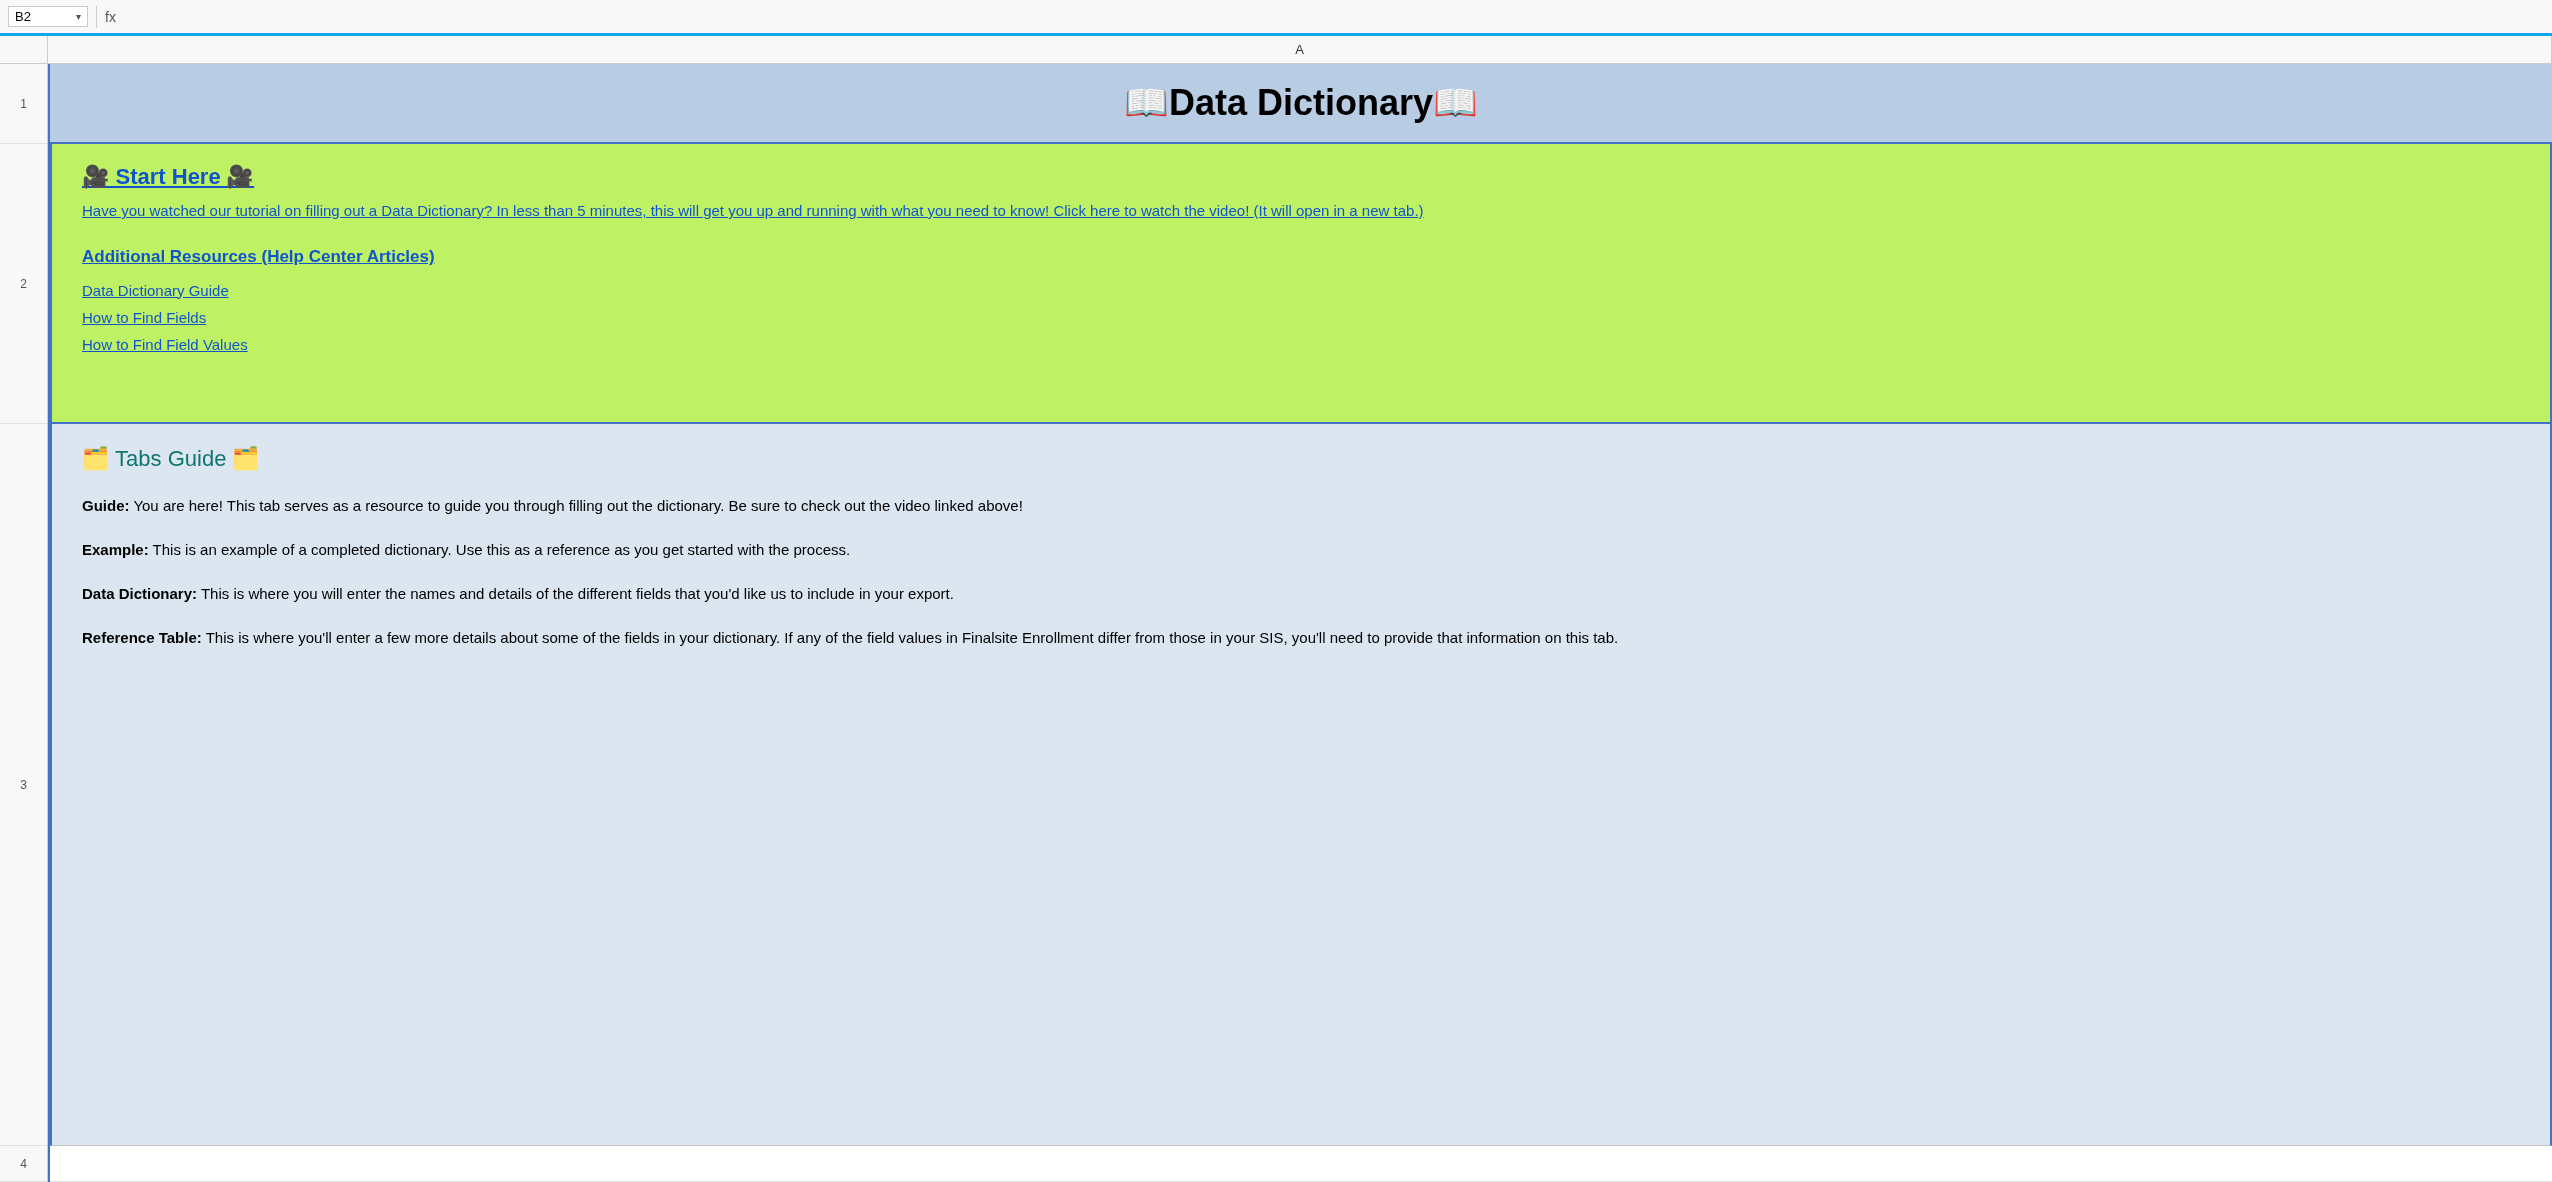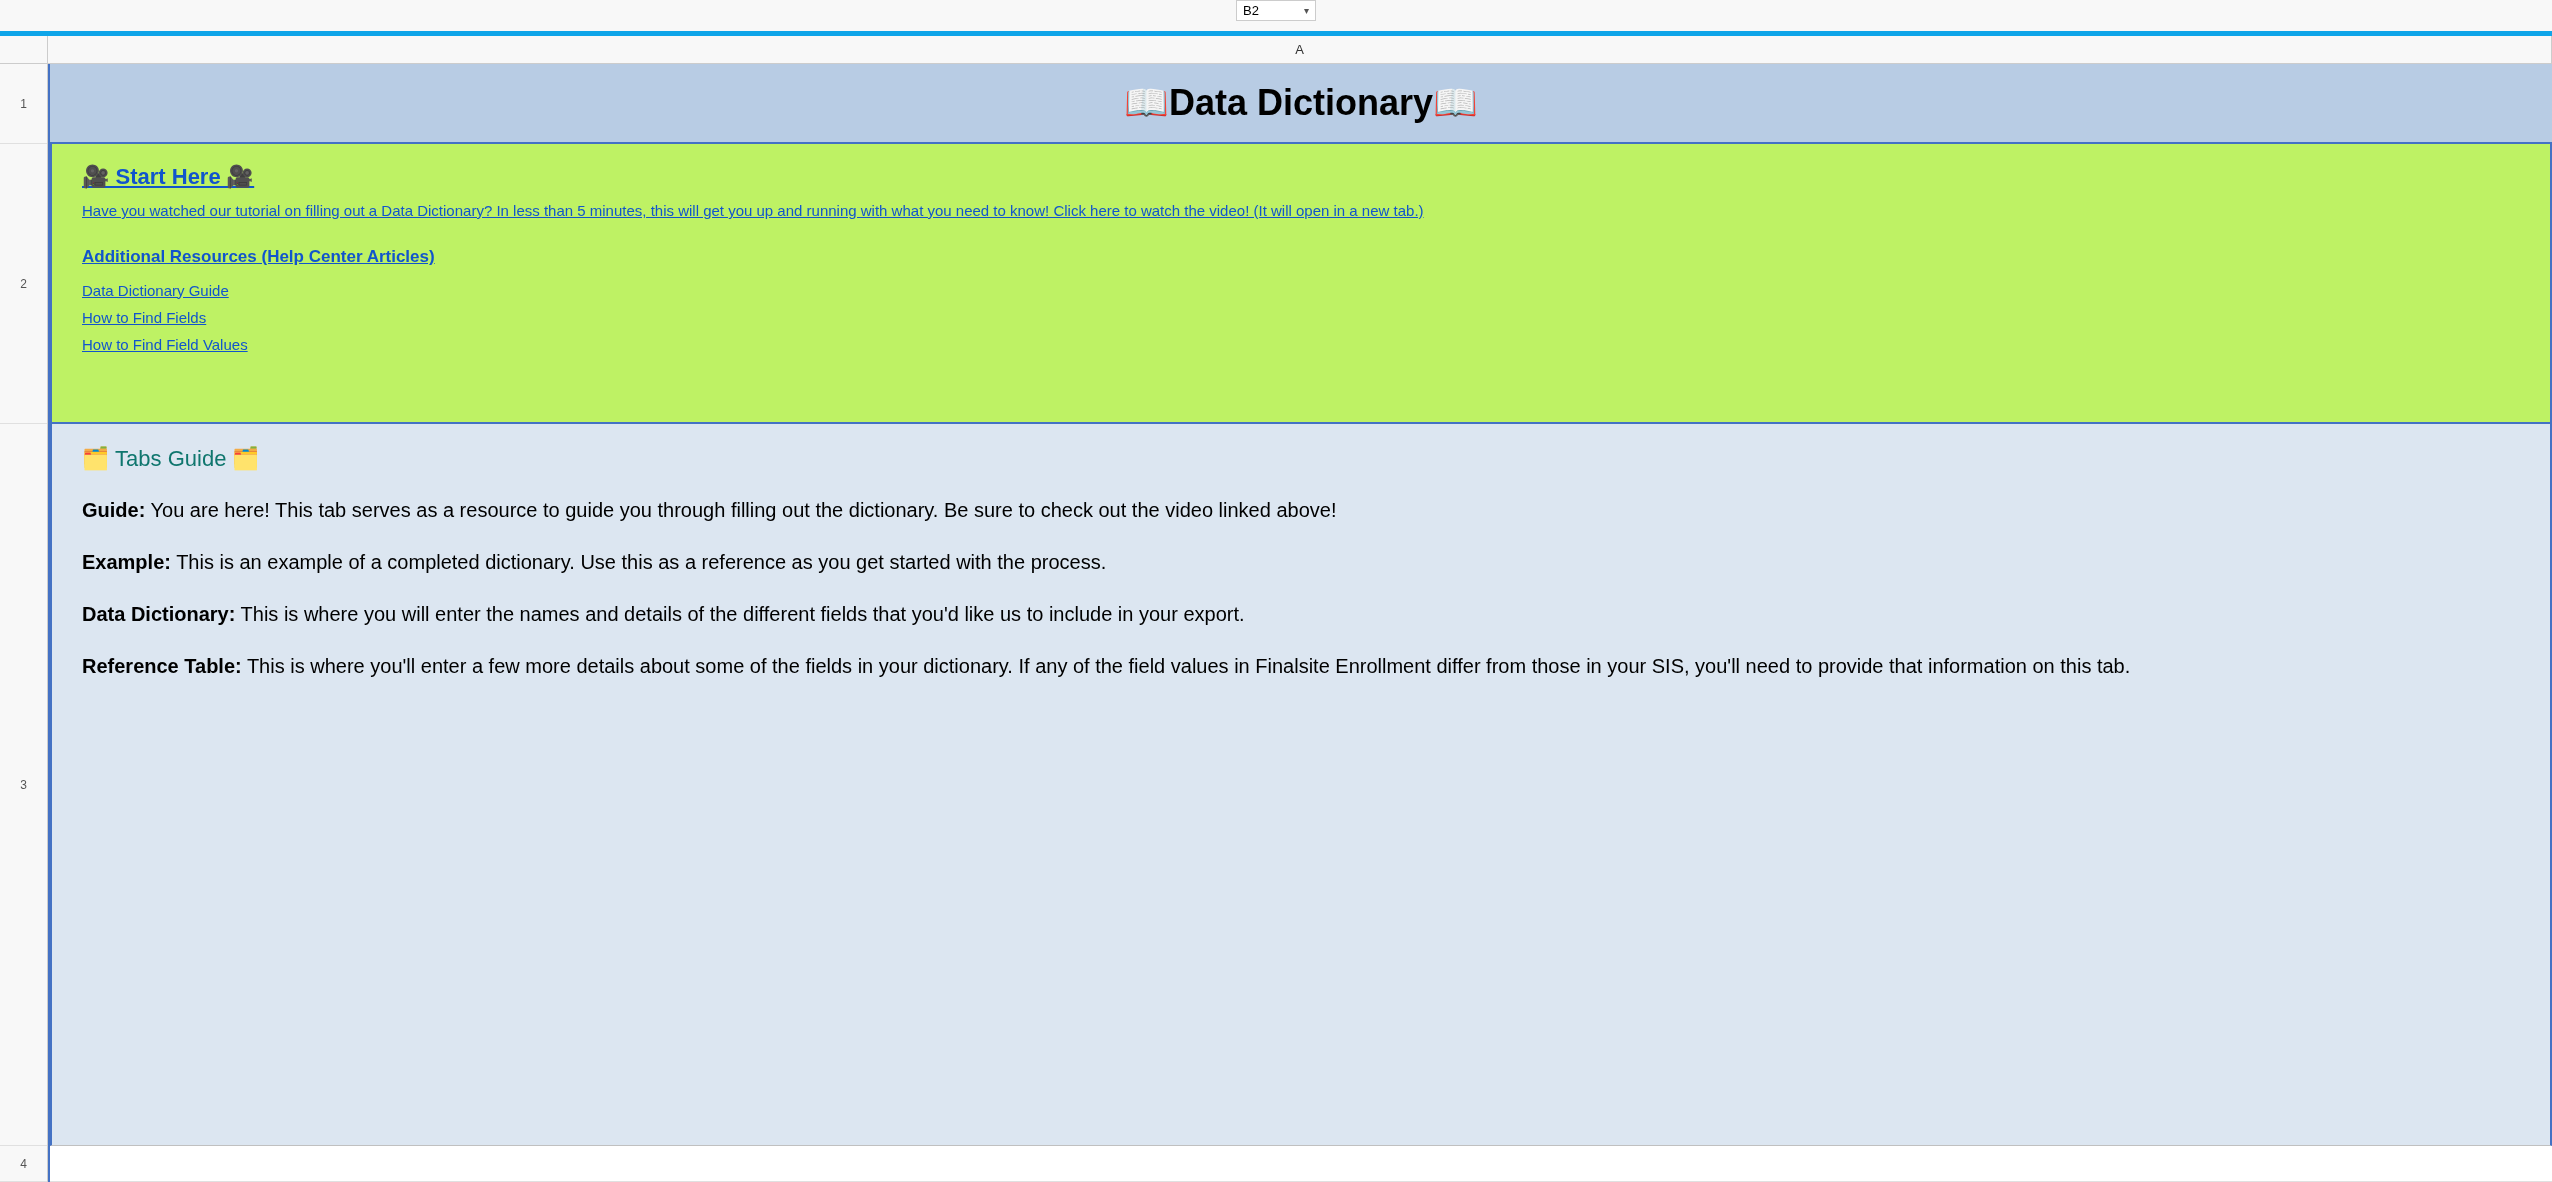--- a/index.html
+++ b/index.html
@@ -21,25 +21,24 @@
       height: 100vh;
       display: flex;
       flex-direction: column;
     }
 
     
     .formula-bar {
       display: flex;
       align-items: center;
       height: 36px;
-      border-bottom: 5px solid #0ea5e9;
+      border-bottom: 3px solid #0ea5e9;
       background: #f8f8f8;
       padding: 0 8px;
       gap: 8px;
-      flex-direction: column;
     }
 
     .cell-ref-box {
       width: 80px;
       border: 1px solid #ccc;
       padding: 2px 6px;
       font-size: 13px;
       background: #fff;
       display: flex;
       align-items: center;
@@ -200,21 +199,21 @@
     }
 
     .tabs-guide-heading {
       font-size: 22px;
       font-weight: normal;
       color: #0f766e;
       margin-bottom: 22px;
     }
 
     .tabs-guide-body p {
-      font-size: 20px;
+      font-size: 15px;
       line-height: 1.6;
       margin-bottom: 20px;
       color: #000;
     }
 
     .tabs-guide-body p:last-child {
       margin-bottom: 0;
     }
 
     

